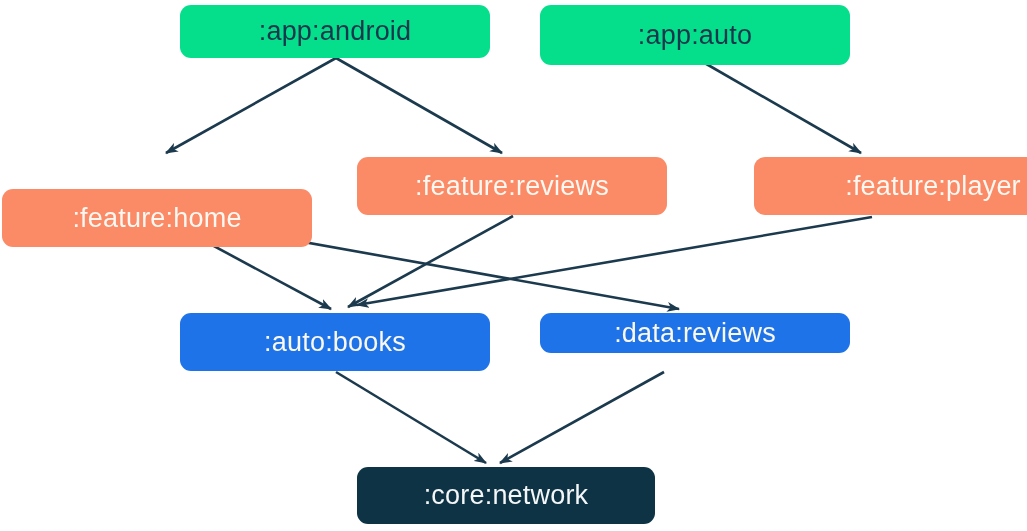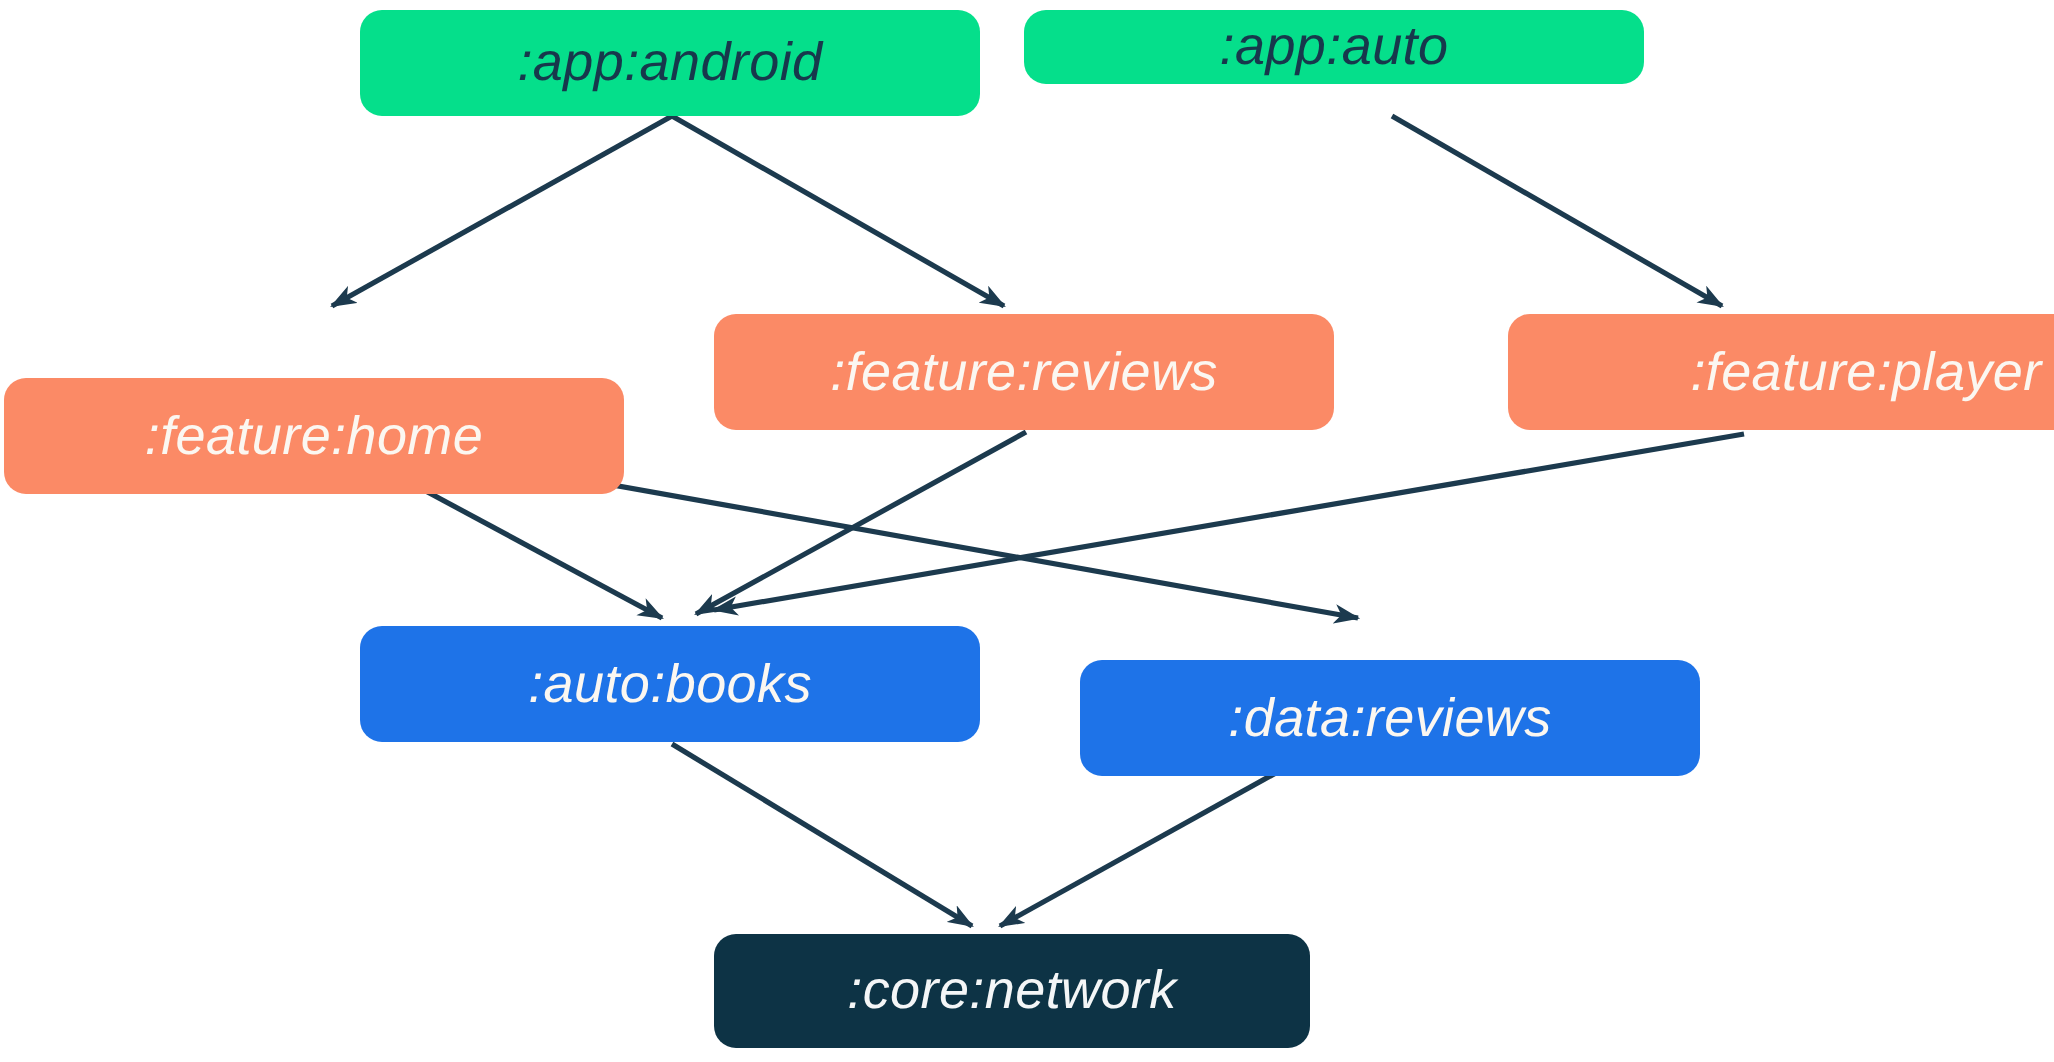--- a/index.html
+++ b/index.html
@@ -7,21 +7,20 @@
     padding: 0;
     background: #ffffff;
     font-family: "Liberation Sans", "DejaVu Sans", sans-serif;
   }
   .stage {
     position: relative;
     width: 1027px;
     height: 531px;
     background: #ffffff;
     overflow: hidden;
-    font-style: italic;
   }
   .edges-layer {
     position: absolute;
     left: 0;
     top: 0;
     width: 1027px;
     height: 531px;
     pointer-events: none;
   }
   .node {
@@ -55,35 +54,35 @@
       <line x1="158" y1="216" x2="679" y2="309" stroke="#1C3A4E" stroke-width="2.6" marker-end="url(#arrow)"></line>
       <line x1="513" y1="216" x2="348" y2="307" stroke="#1C3A4E" stroke-width="2.6" marker-end="url(#arrow)"></line>
       <line x1="872" y1="217" x2="357" y2="305" stroke="#1C3A4E" stroke-width="2.6" marker-end="url(#arrow)"></line>
       <line x1="336" y1="372" x2="486" y2="463" stroke="#1C3A4E" stroke-width="2.6" marker-end="url(#arrow)"></line>
       <line x1="664" y1="372" x2="500" y2="463" stroke="#1C3A4E" stroke-width="2.6" marker-end="url(#arrow)"></line>
     </svg>
   <div id="nodes">
       <div class="node" style="left: 180px; top: 5px; width: 310px; height: 53px; background: rgb(5, 223, 139);">
         <span class="label" style="color: rgb(23, 56, 76);">:app:android</span>
       </div>
-      <div class="node" style="left: 512px; top: 5px; width: 310px; height: 37px; background: rgb(5, 223, 139);">
+      <div class="node" style="left: 540px; top: 5px; width: 310px; height: 60px; background: rgb(5, 223, 139);">
         <span class="label" style="color: rgb(23, 56, 76);">:app:auto</span>
       </div>
       <div class="node" style="left: 2px; top: 157px; width: 310px; height: 58px; background: rgb(251, 138, 102); margin-top: 32px;">
         <span class="label" style="color: rgb(251, 247, 241);">:feature:home</span>
       </div>
       <div class="node" style="left: 357px; top: 157px; width: 310px; height: 58px; background: rgb(251, 138, 102);">
         <span class="label" style="color: rgb(251, 247, 241);">:feature:reviews</span>
       </div>
       <div class="node" style="left: 754px; top: 157px; width: 358px; height: 58px; background: rgb(251, 138, 102);">
         <span class="label" style="color: rgb(251, 247, 241);">:feature:player</span>
       </div>
       <div class="node" style="left: 180px; top: 313px; width: 310px; height: 58px; background: rgb(30, 115, 232);">
         <span class="label" style="color: rgb(251, 247, 241);">:auto:books</span>
       </div>
-      <div class="node" style="left: 540px; top: 330px; width: 310px; height: 58px; background: rgb(30, 115, 232); text-align: center;">
+      <div class="node" style="left: 540px; top: 313px; width: 310px; height: 40px; background: rgb(30, 115, 232); text-align: center;">
         <span class="label" style="color: rgb(251, 247, 241);">:data:reviews</span>
       </div>
       <div class="node" style="left: 357px; top: 467px; width: 298px; height: 57px; background: rgb(13, 51, 69);">
         <span class="label" style="color: rgb(244, 246, 247);">:core:network</span>
       </div>
     </div>
 </div>
 
 </body></html>

